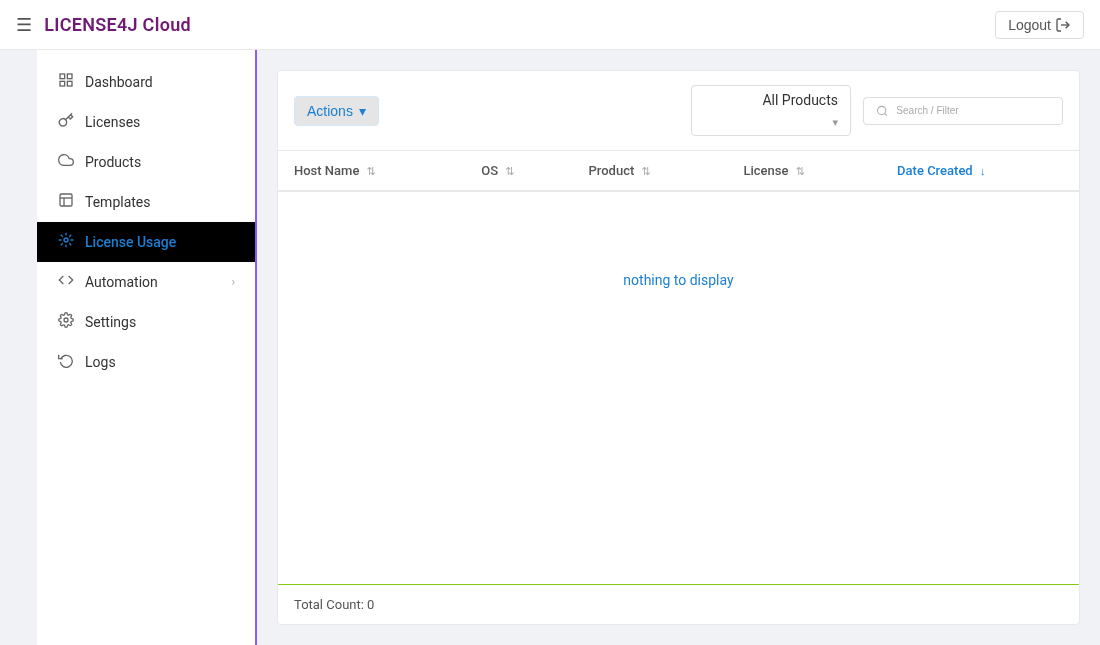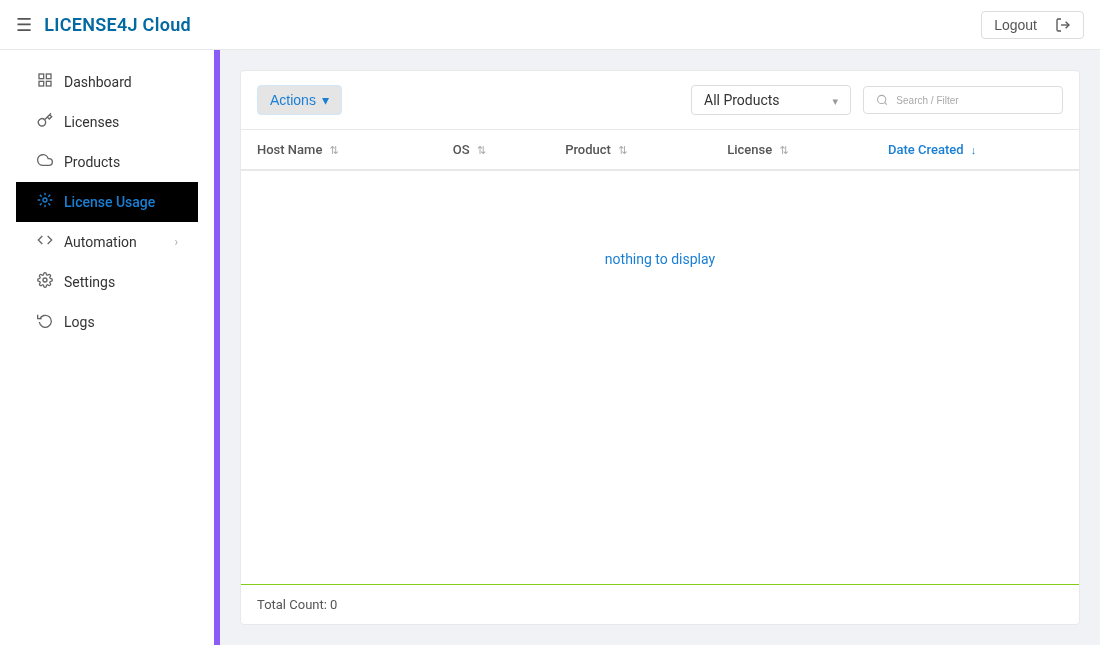--- a/index.html
+++ b/index.html
@@ -1,46 +1,46 @@
 <!DOCTYPE html>
 <html><head>
   <meta charset="utf-8">
   <style>
     * { box-sizing: border-box; margin: 0; padding: 0; }
     body { font-family: -apple-system, BlinkMacSystemFont, 'Segoe UI', Roboto, sans-serif; background: #f0f2f5; display: flex; flex-direction: column; height: 645px; width: 1100px; overflow: hidden; }
 
     
     .header { height: 50px; background: #fff; display: flex; align-items: center; padding: 0 16px; border-bottom: 1px solid #e8e8e8; gap: 12px; }
     .hamburger-icon { color: #555; font-size: 18px; cursor: pointer; }
-    .app-title { color: #0369a1; font-size: 18px; font-weight: 600; letter-spacing: 0.3px; }
+    .app-title { color: #701a75; font-size: 18px; font-weight: 600; letter-spacing: 0.3px; }
     .header-spacer { flex: 1; }
-    .logout-btn { display: flex; align-items: center; gap: 18px; color: #555; font-size: 14px; cursor: pointer; border: 1px solid #ddd; border-radius: 4px; padding: 5px 12px; background: #fff; }
+    .logout-btn { display: flex; align-items: center; gap: 4px; color: #555; font-size: 14px; cursor: pointer; border: 1px solid #ddd; border-radius: 4px; padding: 5px 12px; background: #fff; }
 
     
     .layout { display: flex; flex: 1; overflow: hidden; }
 
     
-    .sidebar { width: 220px; background: #fff; border-right: 6px solid #8b5cf6; padding: 12px 16px; flex-shrink: 0; }
+    .sidebar { width: 220px; background: #fff; border-right: 2px solid #8b5cf6; padding: 12px 0; flex-shrink: 0; margin-left: 37px; }
     .sidebar-item { display: flex; align-items: center; gap: 10px; padding: 10px 20px; cursor: pointer; font-size: 14px; color: #333; transition: background 0.15s; }
     .sidebar-item.active { background: #000000; color: #1a7fd4; font-weight: 500; }
     .sidebar-item.active .sidebar-icon { color: #1a7fd4; }
     .sidebar-icon { font-size: 16px; color: #666; width: 18px; text-align: center; flex-shrink: 0; }
     .sidebar-item-label { flex: 1; }
     .sidebar-chevron { color: #aaa; font-size: 12px; }
 
     
     .main { flex: 1; padding: 20px; overflow: auto; }
 
     .content-card { background: #fff; border: 1px solid #e8e8e8; border-radius: 4px; height: 100%; display: flex; flex-direction: column; }
 
     
     .toolbar { display: flex; align-items: center; padding: 14px 16px; gap: 12px; border-bottom: 1px solid #e8e8e8; }
     .actions-btn { display: flex; align-items: center; gap: 6px; color: #1a7fd4; font-size: 14px; cursor: pointer; padding: 6px 12px; border: 1px solid #d0e8fa; border-radius: 4px; background: #e5e5e5; }
     .toolbar-spacer { flex: 1; }
-    .products-dropdown { display: flex; align-items: flex-end; gap: 8px; border: 1px solid #ddd; border-radius: 4px; padding: 6px 12px; font-size: 14px; color: #333; cursor: pointer; background: #fff; min-width: 160px; }
+    .products-dropdown { display: flex; align-items: flex-end; gap: 8px; border: 1px solid #ddd; border-radius: 4px; padding: 6px 12px; font-size: 14px; color: #333; cursor: pointer; background: #fff; min-width: 160px; flex-direction: column; }
     .products-dropdown .dropdown-arrow { color: #999; font-size: 11px; margin-left: auto; }
     .search-input-wrap { display: flex; align-items: center; gap: 8px; border: 1px solid #ddd; border-radius: 4px; padding: 6px 12px; background: #fff; min-width: 200px; }
     .search-input-wrap input { border: none; outline: none; font-size: 10px; color: #333; background: transparent; width: 100%; }
     .search-input-wrap input::placeholder { color: #aaa; }
 
     
     .table-wrap { flex: 1; overflow: auto; }
     table { width: 100%; border-collapse: collapse; }
     thead tr { border-bottom: 2px solid #e8e8e8; }
     th { text-align: left; padding: 12px 16px; font-size: 13px; font-weight: 500; color: #555; white-space: nowrap; cursor: pointer; user-select: none; }
@@ -87,20 +87,28 @@
         <span class="sidebar-icon"><svg width="16" height="16" viewBox="0 0 24 24" fill="none" stroke="currentColor" stroke-width="2">
             <path d="M21 2l-2 2m-7.61 7.61a5.5 5.5 0 1 1-7.778 7.778 5.5 5.5 0 0 1 7.777-7.777zm0 0L15.5 7.5m0 0l3 3L22 7l-3-3m-3.5 3.5L19 4"></path>
           </svg></span>
         <span class="sidebar-item-label">Licenses</span>
       </div>
       <div class="sidebar-item">
         <span class="sidebar-icon"><svg width="16" height="16" viewBox="0 0 24 24" fill="none" stroke="currentColor" stroke-width="2">
             <path d="M18 10h-1.26A8 8 0 1 0 9 20h9a5 5 0 0 0 0-10z"></path>
           </svg></span>
         <span class="sidebar-item-label">Products</span>
+      </div>
+      <div class="sidebar-item">
+        <span class="sidebar-icon"><svg width="16" height="16" viewBox="0 0 24 24" fill="none" stroke="currentColor" stroke-width="2">
+            <rect x="3" y="3" width="18" height="18" rx="2"></rect>
+            <line x1="3" y1="9" x2="21" y2="9"></line>
+            <line x1="9" y1="21" x2="9" y2="9"></line>
+          </svg></span>
+        <span class="sidebar-item-label">Templates</span>
       </div>
       <div class="sidebar-item active">
         <span class="sidebar-icon"><svg width="16" height="16" viewBox="0 0 24 24" fill="none" stroke="currentColor" stroke-width="2">
             <circle cx="12" cy="12" r="3"></circle>
             <path d="M12 1v4M12 19v4M4.22 4.22l2.83 2.83M16.95 16.95l2.83 2.83M1 12h4M19 12h4M4.22 19.78l2.83-2.83M16.95 7.05l2.83-2.83"></path>
           </svg></span>
         <span class="sidebar-item-label">License Usage</span>
       </div>
       <div class="sidebar-item">
         <span class="sidebar-icon"><svg width="16" height="16" viewBox="0 0 24 24" fill="none" stroke="currentColor" stroke-width="2">

